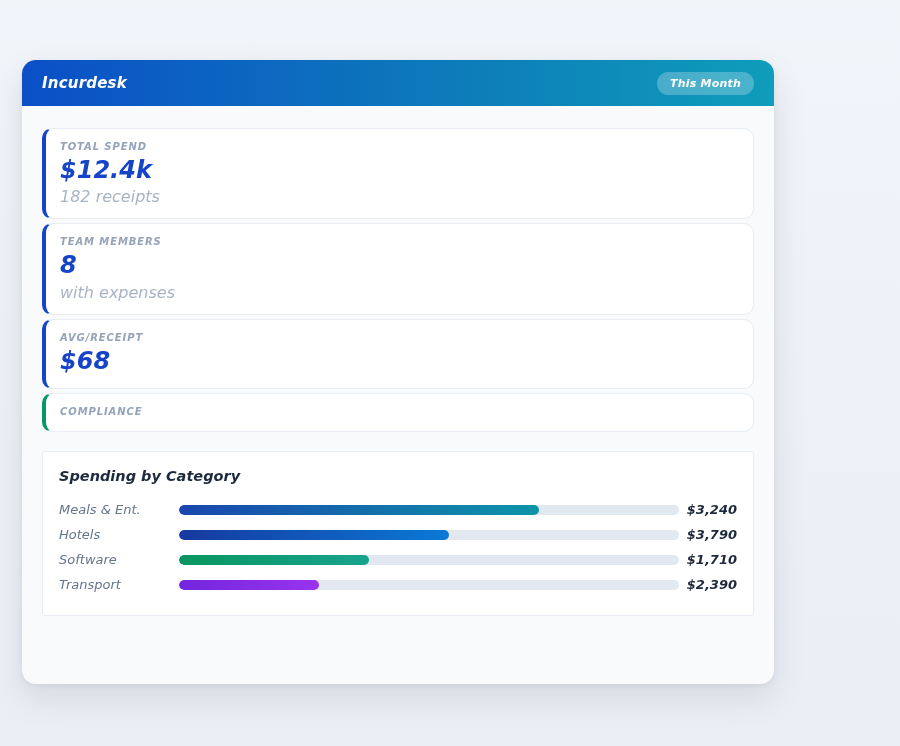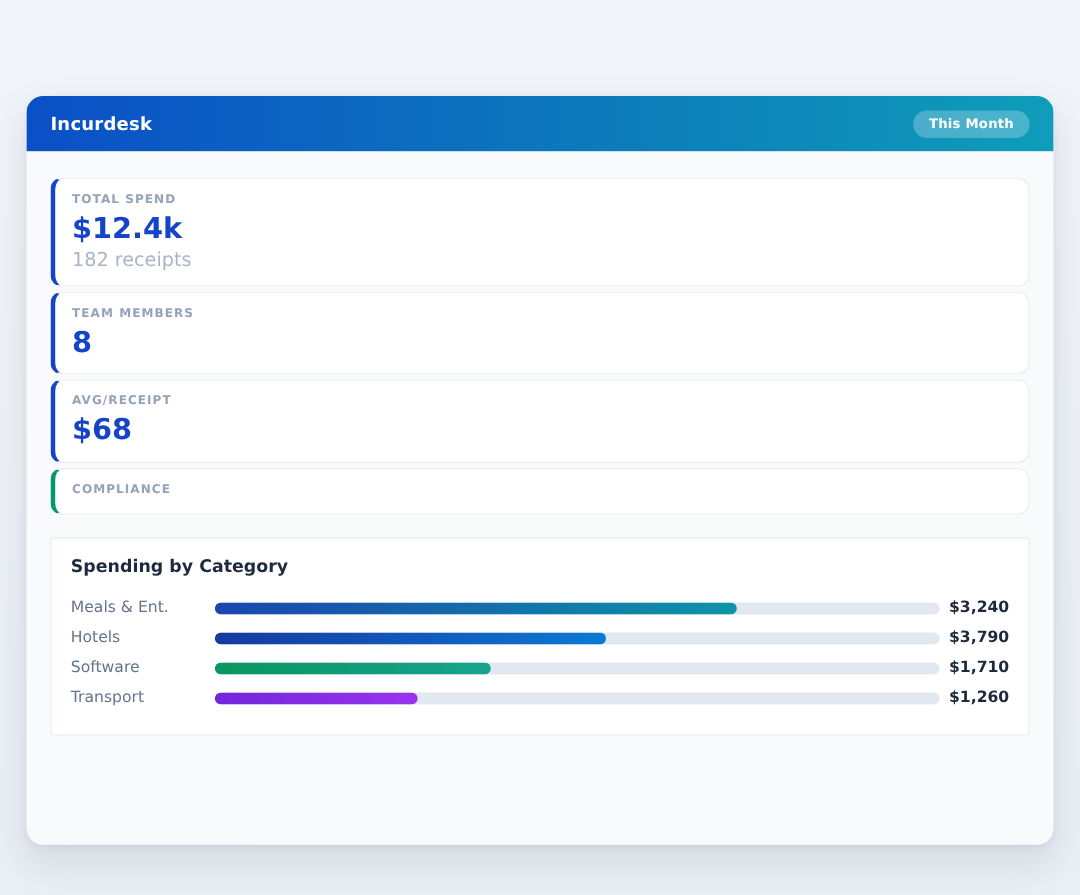--- a/index.html
+++ b/index.html
@@ -3,23 +3,24 @@
 <meta charset="utf-8">
 <style>
   * { margin:0; padding:0; box-sizing:border-box; }
   html,body { width:900px; height:746px; }
   body {
     font-family: "DejaVu Sans", "Liberation Sans", sans-serif;
     background: linear-gradient(180deg, #f1f4f9 0%, #eaeef5 100%);
     position: relative;
   }
   .app-card {
-    position:absolute; left:22px; top:80px; width:856px; height:624px;
+    position:absolute; left:22px; top:60px; width:752px; height:624px;
     background:#f8fafc; border-radius:14px; overflow:hidden;
     box-shadow: 0 14px 34px rgba(15,23,42,0.10), 0 2px 6px rgba(15,23,42,0.05);
+    font-style: italic;
   }
   .app-header {
     height:46px; padding:0 20px;
     display:flex; align-items:center; justify-content:space-between;
     background: linear-gradient(90deg, #0b4fc7 0%, #0d7fb9 62%, #0e9dba 100%);
   }
   .app-title { color:#ffffff; font-size:15px; font-weight:bold; letter-spacing:0.2px; }
   .period-badge {
     background: rgba(255,255,255,0.25); color:#ffffff;
     font-size:11px; font-weight:bold; padding:5px 13px; border-radius:999px;
@@ -68,20 +69,21 @@
 
     <div class="stat-card" style="border-left-color: rgb(21, 68, 200);">
       <div class="stat-label">TOTAL SPEND</div>
       <div class="stat-value" style="color: rgb(21, 68, 200);">$12.4k</div>
       <div class="stat-sub">182 receipts</div>
     </div>
 
     <div class="stat-card" style="border-left-color: rgb(21, 68, 200);">
       <div class="stat-label">TEAM MEMBERS</div>
       <div class="stat-value" style="color: rgb(21, 68, 200);">8</div>
+      <div class="stat-sub">with expenses</div>
     </div>
 
     <div class="stat-card no-sub" style="border-left-color: rgb(21, 68, 200);">
       <div class="stat-label">AVG/RECEIPT</div>
       <div class="stat-value" style="color: rgb(21, 68, 200);">$68</div>
     </div>
 
     <div class="stat-card no-sub" style="border-left-color: rgb(5, 150, 105);">
       <div class="stat-label">COMPLIANCE</div>
     </div>
@@ -111,19 +113,19 @@
           <div class="bar-fill" style="width: 38%; background: linear-gradient(90deg, rgb(8, 150, 95), rgb(24, 163, 143));"></div>
         </div>
         <div class="spend-value">$1,710</div>
       </div>
 
       <div class="spend-row">
         <div class="spend-label">Transport</div>
         <div class="bar-track">
           <div class="bar-fill" style="width: 28%; background: linear-gradient(90deg, rgb(114, 38, 221), rgb(154, 51, 238));"></div>
         </div>
-        <div class="spend-value">$1,260</div>
+        <div class="spend-value">$2,390</div>
       </div>
 
 
     </div>
   </div>
 </div>
 
 </body></html>

